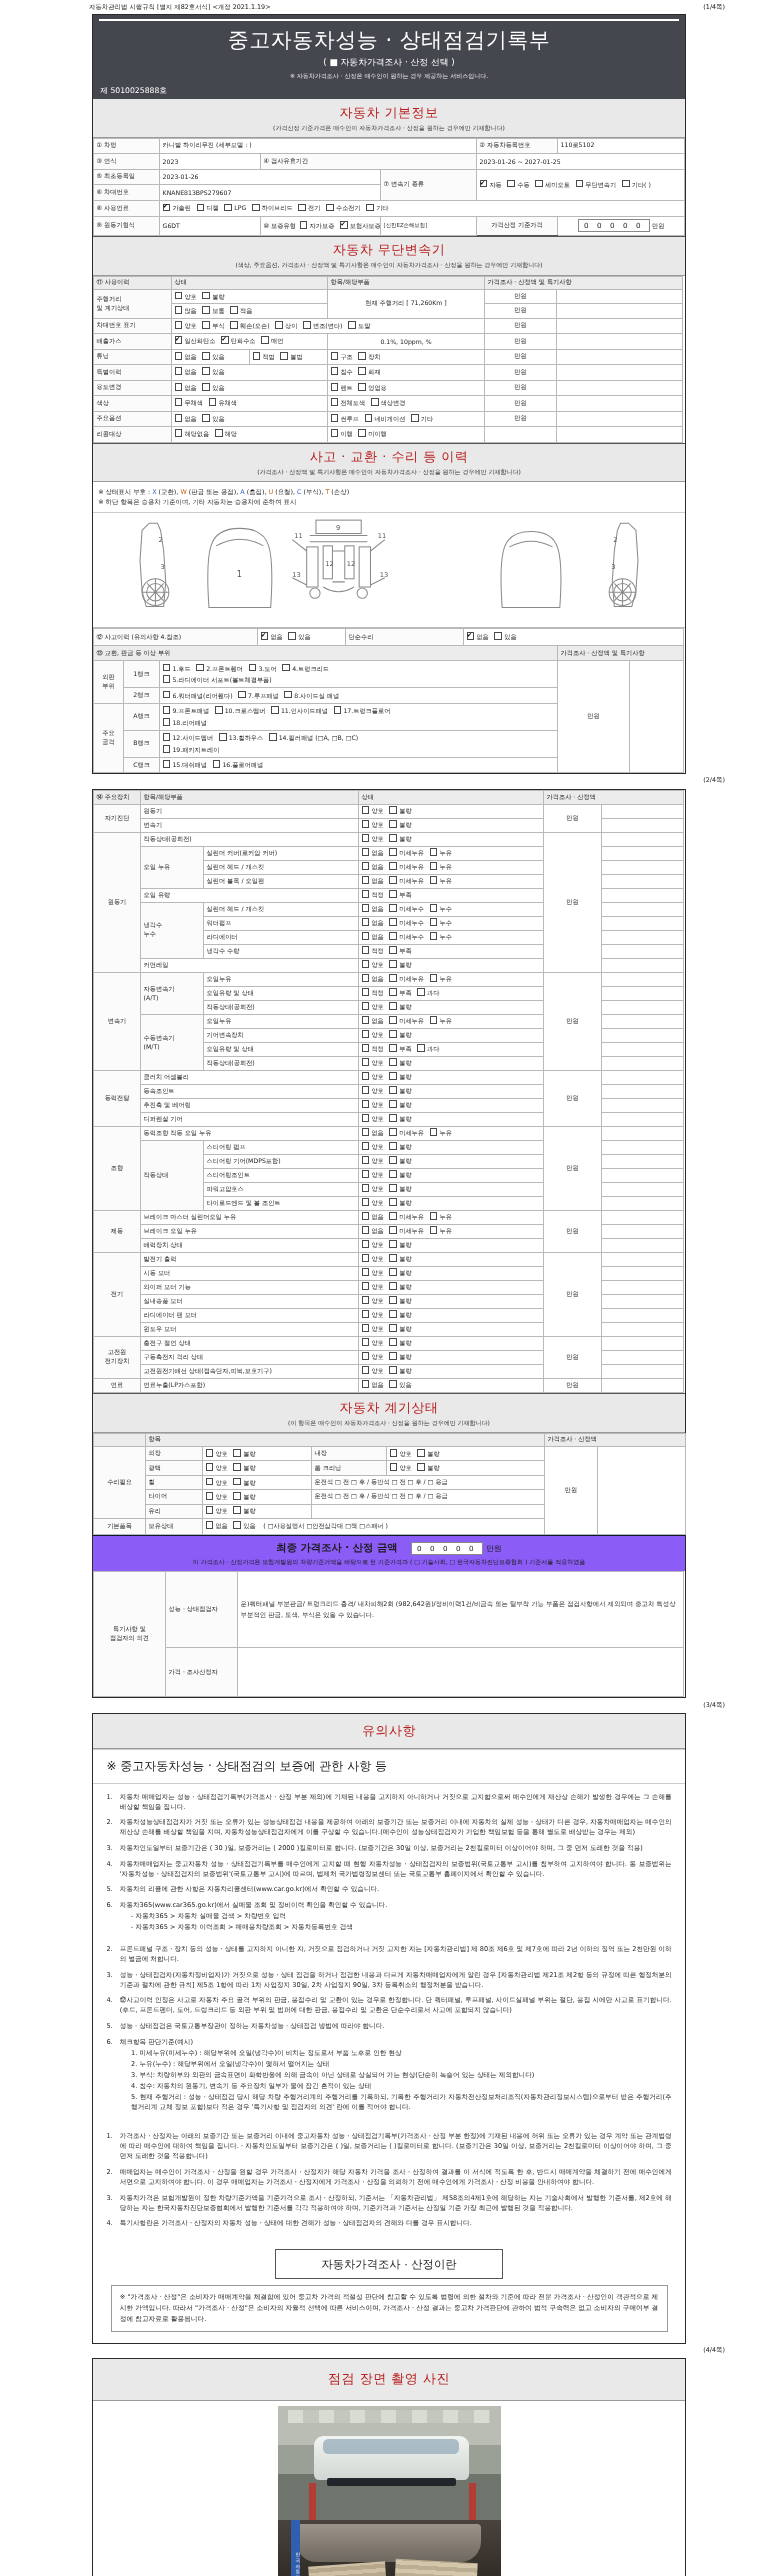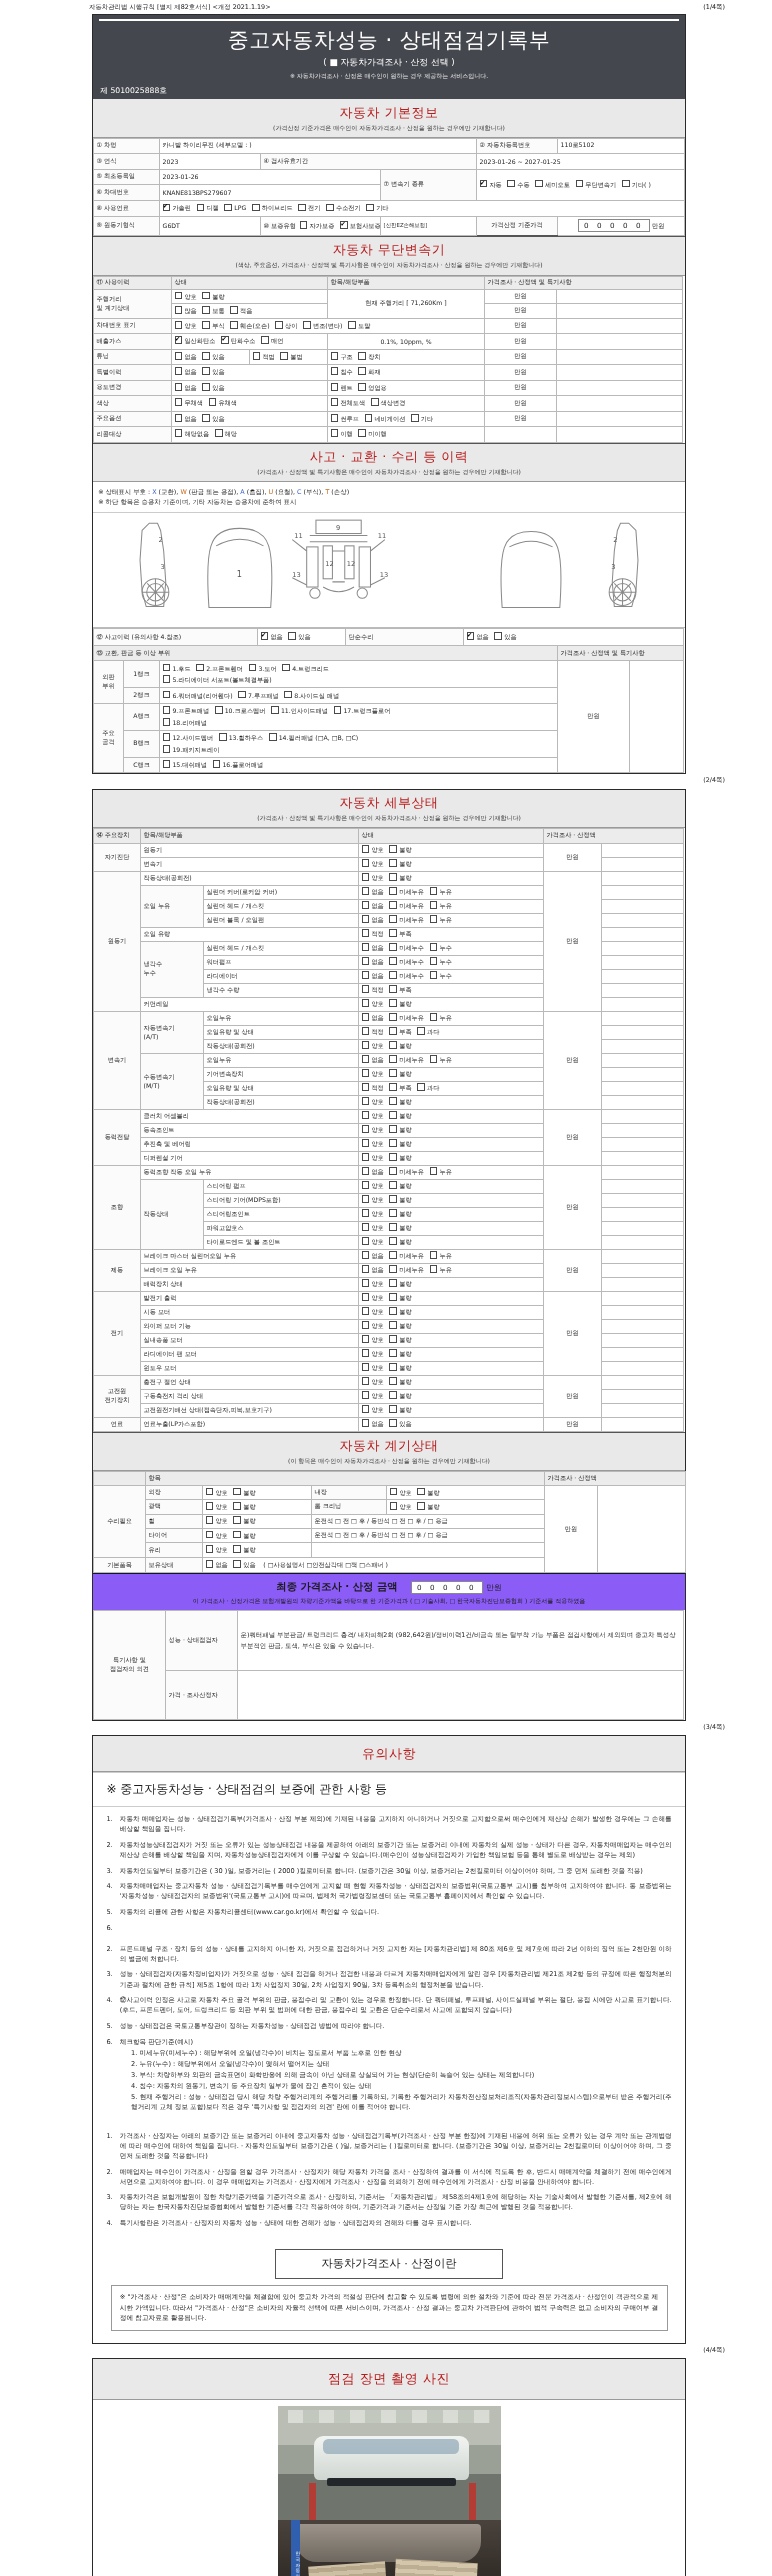--- a/index.html
+++ b/index.html
@@ -321,24 +321,20 @@
           <tr style="height:15.5px" class="">
             <td class="lab ctr">C랭크</td>
             <td colspan="4" style="line-height:1.9"><span class="opt"><span class="cb"></span><span>15.대쉬패널</span></span><span class="opt"><span class="cb"></span><span>16.플로어패널</span></span></td>
           </tr>
         </tbody>
     </table>
   </div>
   <div class="pagemark" style="width:636px;margin-left:-3.1px"><span>(2/4쪽)</span></div>
 
   <div class="block">
-    <div class="sect">
-      <div class="t">자동차 세부상태</div>
-      <div class="s">(가격조사 · 산정액 및 특기사항은 매수인이 자동차가격조사 · 산정을 원하는 경우에만 기재합니다)</div>
-    </div>
     <table>
       <colgroup>
           <col style="width:47px">
           <col style="width:63px">
           <col style="width:155px">
           <col style="width:185px">
           <col style="width:58px">
           <col style="width:82px">
         </colgroup>
       <tbody>
@@ -658,21 +654,21 @@
       </div>
       <div style="text-align:center;font-size:6px;margin-top:3.6px">이 가격조사 · 산정가격은 보험개발원의 차량기준가액을 바탕으로 한 기준가격과 ( □ 기술사회, □ 한국자동차진단보증협회 ) 기준서를 적용하였음</div>
     </div>
     <table style="border-top:1px solid #555">
       <colgroup>
           <col style="width:72px">
           <col style="width:72px">
           <col style="width:446px">
         </colgroup>
       <tbody>
-          <tr style="height:60px">
+          <tr style="height:76px">
         <td class="lab ctr" rowspan="2" style="white-space:pre-line">특기사항 및
 점검자의 의견</td>
         <td class="lab" style="white-space:pre-line">성능 · 상태점검자</td>
         <td style="white-space:normal;line-height:1.7;font-size:6.4px">운)쿼터패널 부분판금/ 트렁크리드 충격/ 내차피해2회 (982,642원)/정비이력1건/비금속 또는 탈부착 가능 부품은 점검사항에서 제외되며 중고차 특성상 부분적인 판금, 도색, 부식은 있을 수 있습니다.</td>
       </tr>
       <tr style="height:49px">
         <td class="lab">가격 · 조사산정자</td>
         <td></td>
       </tr>
     </tbody>
@@ -701,20 +697,21 @@
         <div class="nitem">
           <span class="num">4.</span>
           <div class="txt">자동차매매업자는 중고자동차 성능 · 상태점검기록부를 매수인에게 고지할 때 현행 자동차성능 · 상태점검자의 보증범위(국토교통부 고시)를 첨부하여 고지하여야 합니다. 동 보증범위는 '자동차성능 · 상태점검자의 보증범위'(국토교통부 고시)에 따르며, 법제처 국가법령정보센터 또는 국토교통부 홈페이지에서 확인할 수 있습니다.</div>
         </div>
         <div class="nitem">
           <span class="num">5.</span>
           <div class="txt">자동차의 리콜에 관한 사항은 자동차리콜센터(www.car.go.kr)에서 확인할 수 있습니다.</div>
         </div>
         <div class="nitem">
           <span class="num">6.</span>
+          <div class="txt">자동차365(www.car365.go.kr)에서 실매물 조회 및 정비이력 확인을 확인할 수 있습니다.<div class="nsub">- 자동차365 &gt; 자동차 실매물 검색 &gt; 차량번호 입력</div><div class="nsub">- 자동차365 &gt; 자동차 이력조회 &gt; 매매용차량조회 &gt; 자동차등록번호 검색</div></div>
         </div>
       </div>
     <div class="ntc" id="ntc-g2" style="padding-top:0">
         <div class="nitem">
           <span class="num">2.</span>
           <div class="txt">프론트패널 구조 · 장치 등의 성능 · 상태를 고지하지 아니한 자, 거짓으로 점검하거나 거짓 고지한 자는 [자동차관리법] 제 80조 제6호 및 제7호에 따라 2년 이하의 징역 또는 2천만원 이하의 벌금에 처합니다.</div>
         </div>
         <div class="nitem">
           <span class="num">3.</span>
           <div class="txt">성능 · 상태점검자(자동차정비업자)가 거짓으로 성능 · 상태 점검을 하거나 점검한 내용과 다르게 자동차매매업자에게 알린 경우 [자동차관리법 제21조 제2항 등의 규정에 따른 행정처분의 기준과 절차에 관한 규칙] 제5조 1항에 따라 1차 사업정지 30일, 2차 사업정지 90일, 3차 등록취소의 행정처분을 받습니다.</div>

